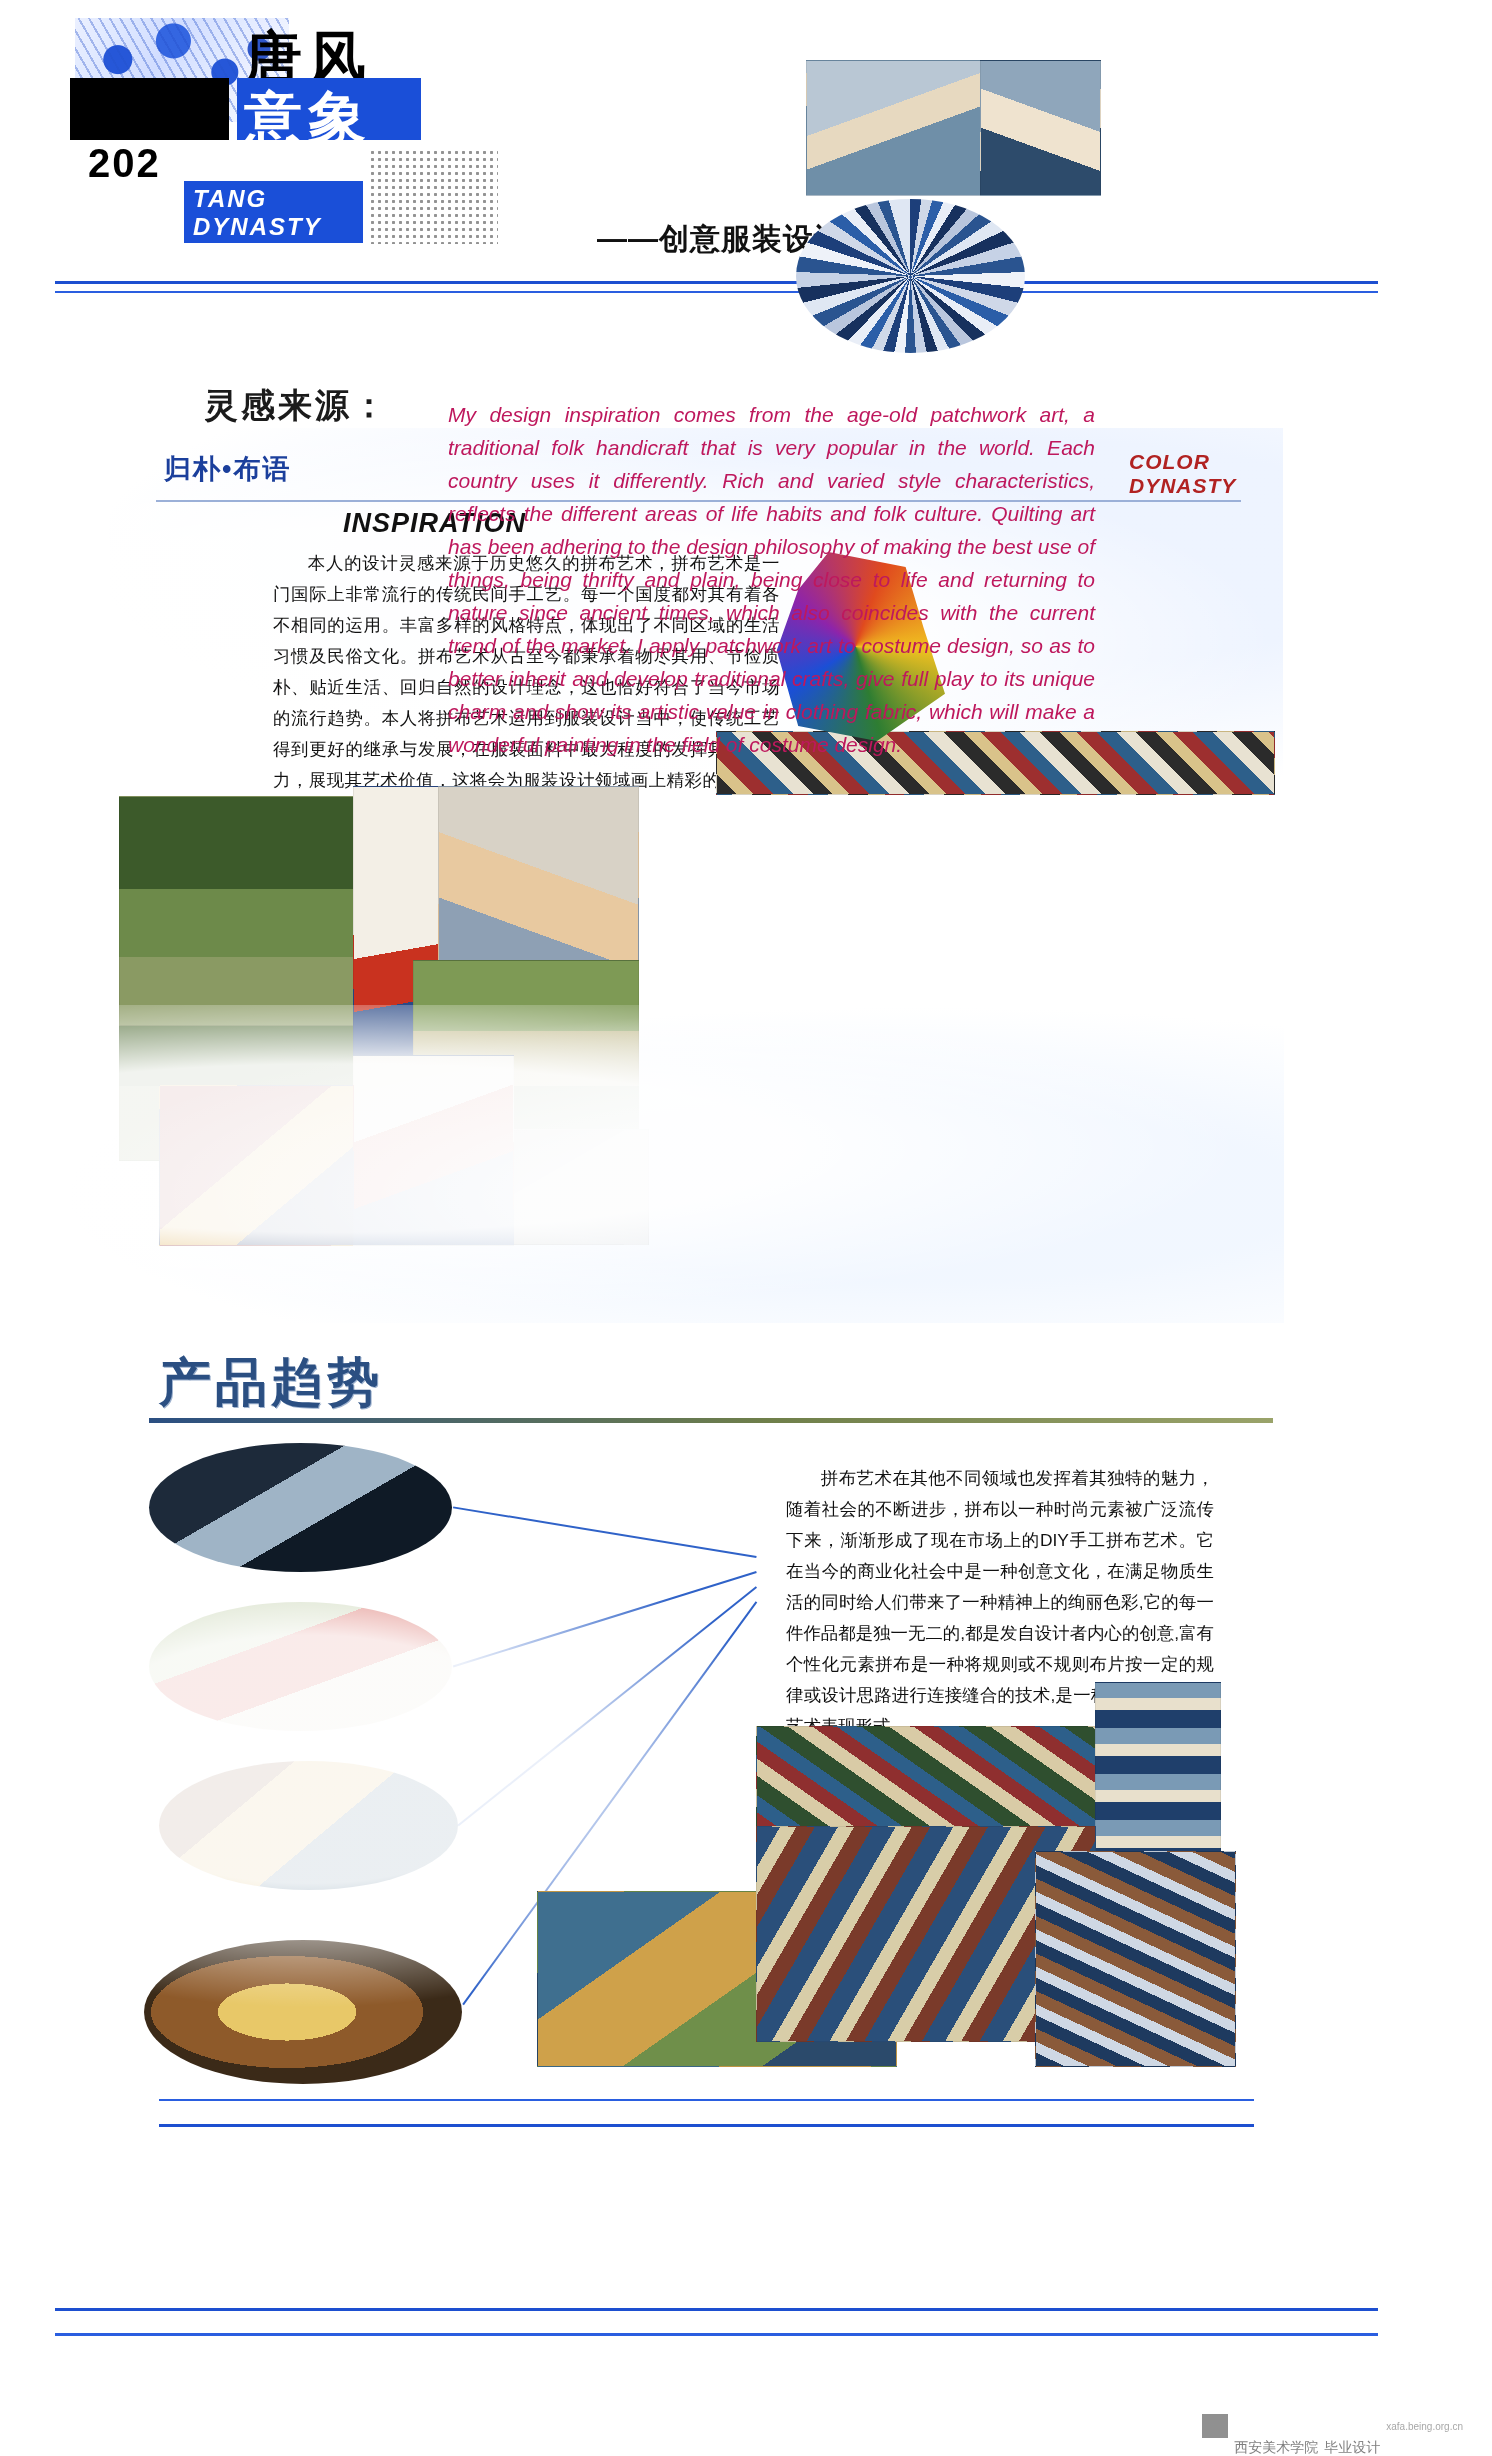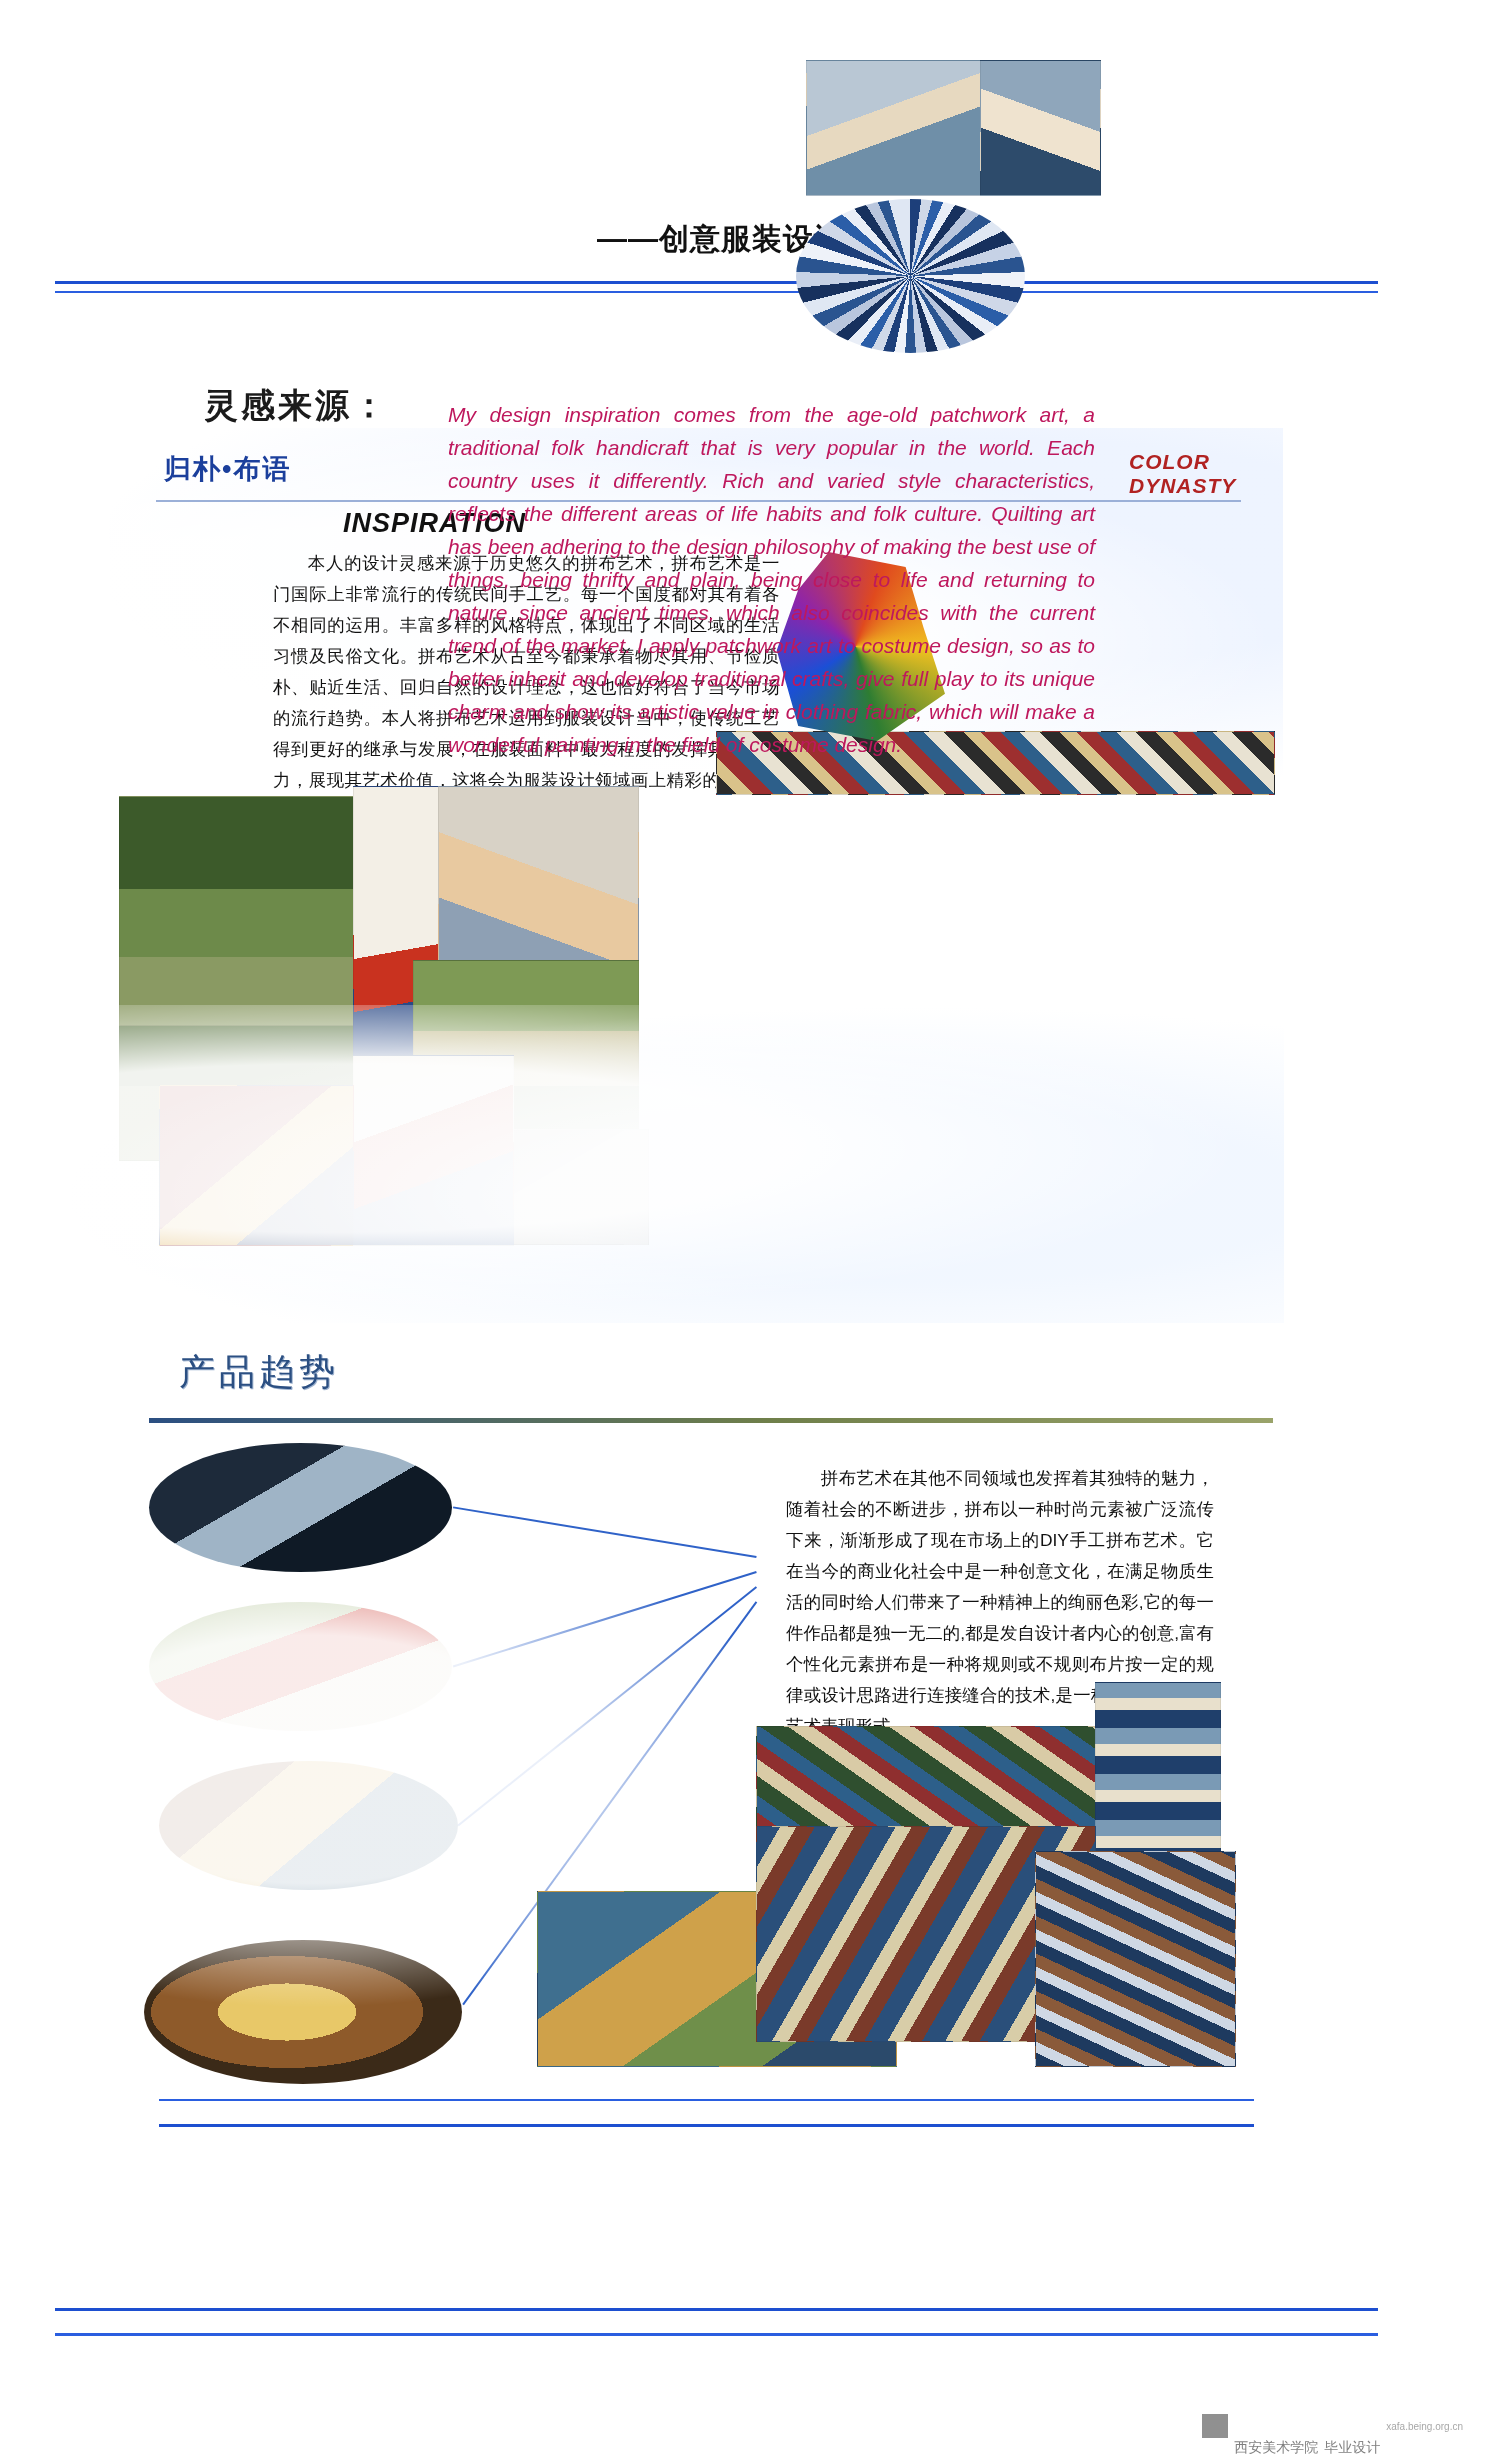--- a/index.html
+++ b/index.html
@@ -98,22 +98,22 @@
 
   .silk{position:absolute;pointer-events:none;}
   .silk1{left:109px;top:428px;width:1174px;height:358px;
     background:radial-gradient(ellipse at 30% 60%,rgba(255,255,255,.9) 0 40%,rgba(255,255,255,0) 70%),
                radial-gradient(ellipse at 75% 35%,rgba(235,242,255,.85) 0 35%,rgba(255,255,255,0) 72%);}
   .silk2{left:60px;top:1005px;width:1224px;height:318px;
     background:radial-gradient(ellipse at 22% 45%,rgba(255,255,255,.92) 0 34%,rgba(255,255,255,0) 68%),
                radial-gradient(ellipse at 70% 60%,rgba(238,245,255,.8) 0 32%,rgba(255,255,255,0) 70%);}
 
   
-  .sec2-title{position:absolute;left:159px;top:1348px;font-size:36px;font-weight:normal;color:#2b4f82;letter-spacing:4px;
-      text-shadow:1px 1px 0 #9fb3cf;margin-left:20px;}
+  .sec2-title{position:absolute;left:159px;top:1348px;font-size:52px;font-weight:bold;color:#2b4f82;letter-spacing:4px;
+      text-shadow:1px 1px 0 #9fb3cf;}
   .sec2-bar{position:absolute;left:149px;top:1418px;width:1124px;height:5px;
       background:linear-gradient(90deg,#2b4f82 0%,#6f7f4a 55%,#9aa36a 100%);}
 
   .cn-para2{position:absolute;left:786px;top:1463px;width:428px;font-size:17.4px;line-height:31px;color:#111;text-align:justify;text-indent:2em;}
 
   .ell{position:absolute;border-radius:50%;overflow:hidden;}
   .e1{left:149px;top:1443px;width:303px;height:129px;background:
      linear-gradient(150deg,#1d2a3a 0 38%,#9fb4c6 38% 58%,#0f1a26 58% 100%);}
   .e2{left:149px;top:1602px;width:303px;height:129px;background:
      linear-gradient(160deg,#b7c79c 0 35%,#c9342a 35% 60%,#e4dccb 60% 100%);}
@@ -143,20 +143,35 @@
 
   .watermark{position:absolute;right:30px;bottom:18px;height:26px;display:flex;align-items:center;gap:6px;opacity:.75;}
   .wm-box{width:26px;height:24px;background:#6b6b6b;}
   .wm-t1{font-size:14px;color:#555;margin-top:44px;}
   .wm-t2{font-size:10px;color:#8a8a8a;}
 </style>
 </head>
 <body>
 
 <div class="header">
+  <div class="logo-block">
+    <div class="logo-blue-art"></div>
+    <div class="logo-black-bar"></div>
+    <div class="logo-white-diag"></div>
+    <div class="logo-cn1">唐风</div>
+    <div class="logo-cn2-bg"></div>
+    <div class="logo-cn2-txt">意象</div>
+    <div class="logo-year">202</div>
+    <div class="logo-tang"></div>
+    <div class="logo-tang-t">
+      <div>TANG</div>
+      <div>DYNASTY</div>
+    </div>
+    <div class="logo-dots"></div>
+  </div>
 
   <div class="header-sub">——创意服装设计</div>
 </div>
 <div class="rule hr1"></div>
 <div class="rule hr2"></div>
 
 <div class="sec1-title">灵感来源：</div>
 
 <div class="silk silk1"></div>
 

